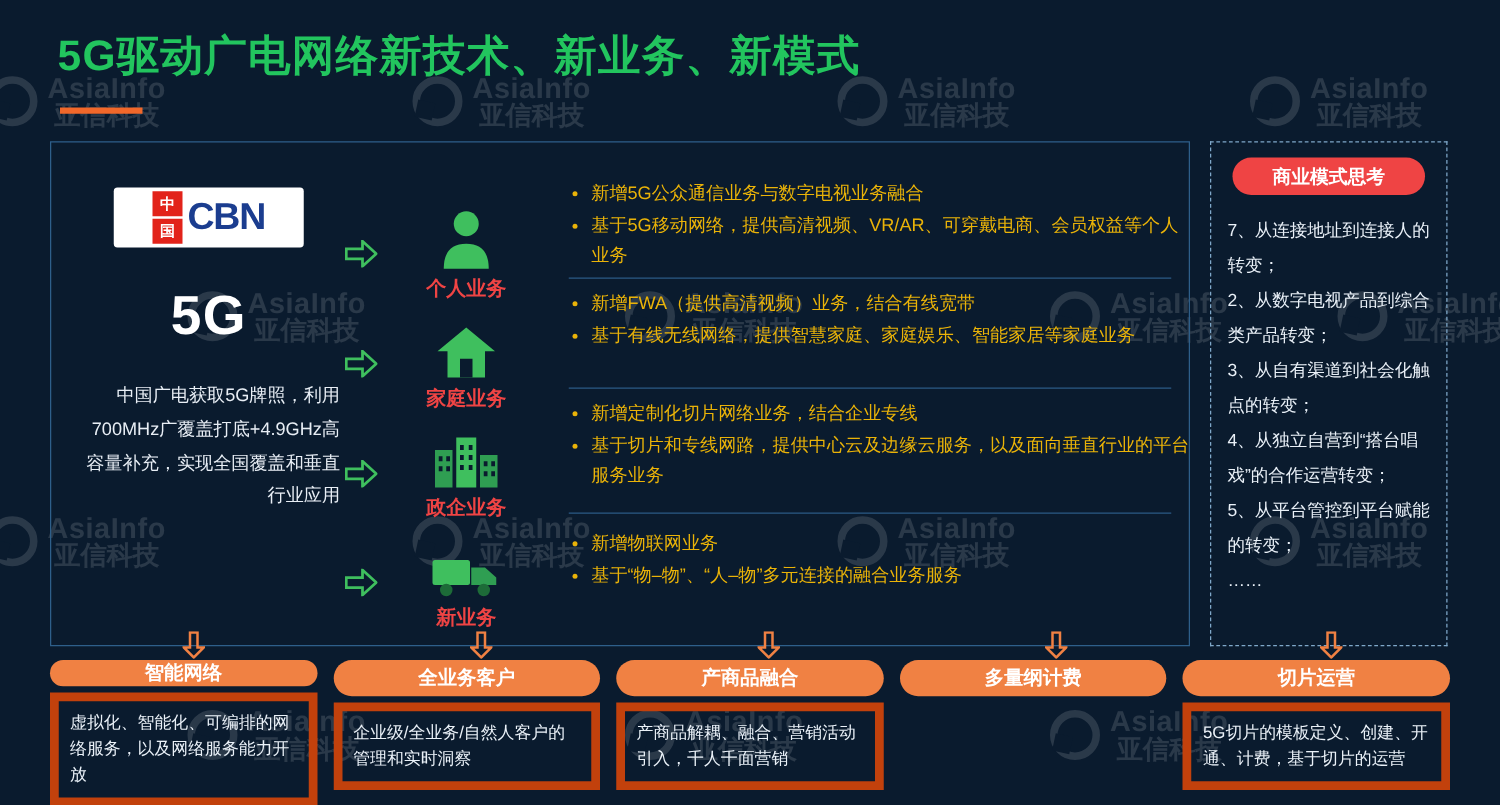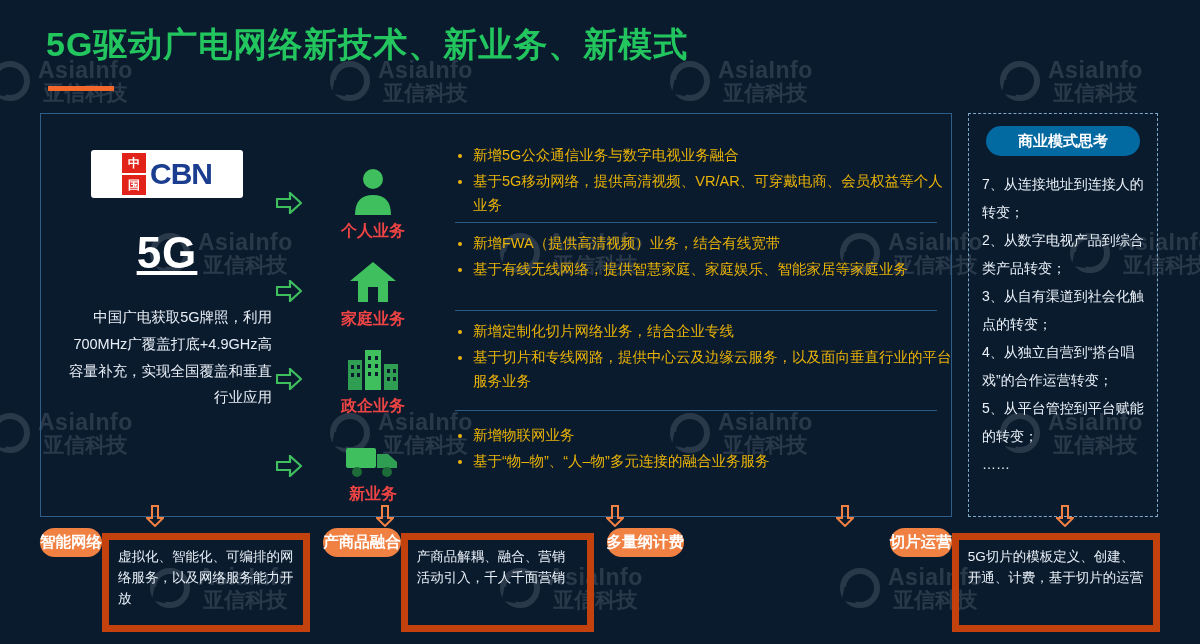--- a/index.html
+++ b/index.html
@@ -71,21 +71,21 @@
   .cbn-badges{display:flex;flex-direction:column;gap:2px;}
   .cbn-badge{
     width:24px;height:20px;background:#e2231a;color:#fff;
     font-size:12px;line-height:20px;text-align:center;font-weight:bold;
   }
   .cbn-text{
     font-size:30px;font-weight:bold;color:#1b3d8f;letter-spacing:-1px;
   }
   .fiveg{
     text-align:center;font-size:44px;font-weight:bold;color:#ffffff;
-    margin-top:30px;letter-spacing:1px;text-decoration:underline;
+    margin-top:30px;letter-spacing:1px;
   }
   .left-desc{
     margin-top:26px;font-size:14.5px;line-height:1.85;color:#e8eef5;
     text-align:right;
   }
   .arrow-green{
     width:26px;height:26px;
     display:flex;align-items:center;justify-content:center;
   }
   .arrow-green svg{display:block;}
@@ -113,36 +113,36 @@
 
   
   .right-box{
     position:absolute;left:968px;top:113px;width:190px;height:404px;
     border:1px dashed #7fa8c9;
     box-sizing:border-box;
     z-index:4;
   }
   .right-head{
     position:absolute;left:986px;top:126px;width:154px;height:30px;
-    background:#0369a1;border-radius:15px;
+    background:#ef4444;border-radius:15px;
     display:flex;align-items:center;justify-content:center;
     font-size:15px;font-weight:bold;color:#ffffff;z-index:6;
   }
   .right-body{
     position:absolute;left:982px;top:170px;width:164px;
     font-size:14px;line-height:2.0;color:#eaf1f8;z-index:6;
   }
 
   
   .cards{
     position:absolute;left:40px;top:528px;width:1120px;height:104px;
     display:flex;gap:13px;z-index:6;
   }
   .card{
-    flex:1;display:flex;flex-direction:row;justify-content:space-between;
+    flex:1;display:flex;flex-direction:column;justify-content:space-between;
   }
   .card-head{
     height:29px;background:#f08143;border-radius:15px;
     display:flex;align-items:center;justify-content:center;
     font-size:15.5px;font-weight:bold;color:#ffffff;
     box-sizing:border-box;
   }
   .card-body{
     margin-top:5px;flex:1;border:7px solid #c2410c;
     box-sizing:border-box;padding:7px 9px;
@@ -425,20 +425,24 @@
       </svg>
   </div>
 </div>
 
 <div class="cards">
   <div class="card">
     <div class="card-head">智能网络</div>
     <div class="card-body">虚拟化、智能化、可编排的网络服务，以及网络服务能力开放</div>
   </div>
   <div class="card">
+    <div class="card-head">全业务客户</div>
+    <div class="card-body">企业级/全业务/自然人客户的管理和实时洞察</div>
+  </div>
+  <div class="card">
     <div class="card-head">产商品融合</div>
     <div class="card-body">产商品解耦、融合、营销活动引入，千人千面营销</div>
   </div>
   <div class="card">
     <div class="card-head">多量纲计费</div>
   </div>
   <div class="card">
     <div class="card-head">切片运营</div>
     <div class="card-body">5G切片的模板定义、创建、开通、计费，基于切片的运营</div>
   </div>

